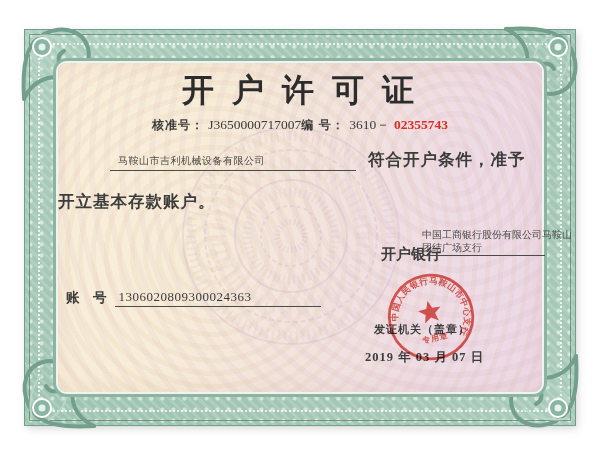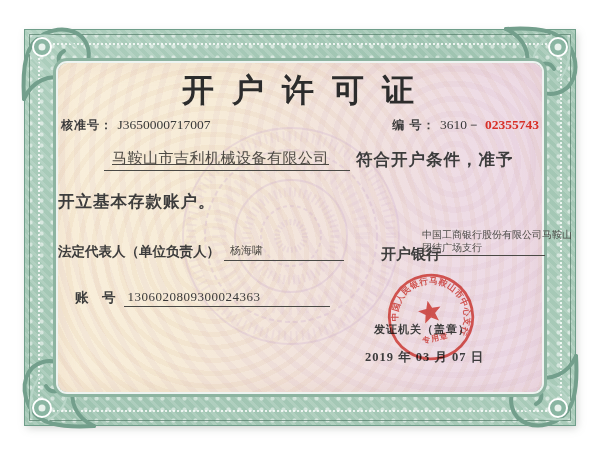--- a/index.html
+++ b/index.html
@@ -45,38 +45,38 @@
       repeating-radial-gradient(circle at 32% 58%, rgba(202,152,100,.07) 0 5px, rgba(255,255,255,0) 5px 13px),
       repeating-radial-gradient(circle at 82% 30%, rgba(178,122,168,.06) 0 6px, rgba(255,255,255,0) 6px 15px);
   }
   .medallion{position:absolute;left:118px;top:58px;width:230px;height:230px;opacity:.55;z-index:0;pointer-events:none;}
   
   .t{position:absolute;z-index:4;}
   .title{
     left:0;right:0;top:6px;text-align:center;padding-left:14px;
     font-size:32px;font-weight:700;letter-spacing:18px;color:#2c2c2c;
   }
-  .row-nums{top:52px;left:3px;right:3px;display:flex;justify-content:space-between;align-items:baseline;}
+  .row-nums{top:52px;left:3px;right:3px;display:flex;justify-content:center;align-items:baseline;}
   .lbl-s{font-size:12px;font-weight:600;letter-spacing:1px;}
   .val-serif{font-family:"Liberation Serif","DejaVu Serif",serif;font-size:13.5px;color:#3a3a3a;}
   .serial-red{color:#d83028;font-weight:600;margin-top:11px;}
   .review{top:86px;left:40px;right:0;display:flex;align-items:flex-end;}
   .big{font-size:16.5px;font-weight:700;letter-spacing:1px;white-space:nowrap;}
   .fill-line{border-bottom:1.4px solid #4a4a46;display:inline-block;}
-  .company{width:238px;margin:0 6px;padding:0 0 2px 8px;font-size:15px;color:#4d4a44;letter-spacing:.5px;white-space:nowrap;text-decoration:underline;}
+  .company{width:238px;margin:0 12px;padding:0 0 2px 8px;font-size:10px;color:#4d4a44;letter-spacing:.5px;white-space:nowrap;}
   .line2{top:128px;left:0;}
   .legalrow{top:180px;left:0;display:flex;align-items:flex-end;}
   .lbl-m{font-size:13.5px;font-weight:700;white-space:nowrap;}
   .legal-name{width:114px;margin-left:4px;padding:0 0 2px 6px;font-size:11px;color:#4d4a44;}
   .banklabel{top:182px;left:323px;font-size:15px;font-weight:700;white-space:nowrap;}
   .bankname{
     top:166px;left:364px;width:123px;border-bottom:1.4px solid #4a4a46;
     font-size:10px;line-height:12.5px;color:#4a4a46;white-space:nowrap;padding-bottom:1px;
   }
-  .acctrow{top:226px;left:17px;display:flex;align-items:flex-end;}
+  .acctrow{top:226px;left:8px;display:flex;align-items:flex-end;}
   .acct-val{width:202px;margin-left:8px;padding:0 0 1px 4px;
     font-family:"Liberation Serif","DejaVu Serif",serif;font-size:13px;color:#3a3a3a;letter-spacing:.5px;}
   .issuer{top:259px;left:316px;font-size:11px;font-weight:600;letter-spacing:1px;}
   .issuedate{top:286px;left:299px;font-size:12.5px;font-weight:600;
     font-family:"Liberation Serif","DejaVu Serif",serif;letter-spacing:1px;margin-left:8px;}
   
   .seal{
     position:absolute;left:322px;top:203px;width:102px;height:102px;z-index:5;
     transform:rotate(-12deg);mix-blend-mode:multiply;opacity:.88;pointer-events:none;
   }
@@ -145,24 +145,20 @@
       </div>
     </div>
 
     <div class="t review">
       <span class="fill-line company">马鞍山市吉利机械设备有限公司</span>
       <span class="big">符合开户条件，准予</span>
     </div>
 
     <div class="t line2 big">开立基本存款账户。</div>
 
-    <div class="t legalrow">
-      <span class="lbl-m">法定代表人（单位负责人）</span>
-      <span class="fill-line legal-name">杨海啸</span>
-    </div>
 
     <div class="t banklabel">开户银行</div>
     <div class="t bankname">
       <div>中国工商银行股份有限公司马鞍山</div>
       <div>团结广场支行</div>
     </div>
 
     <div class="t acctrow">
       <span class="lbl-m">账　号</span>
       <span class="fill-line acct-val">1306020809300024363</span>

